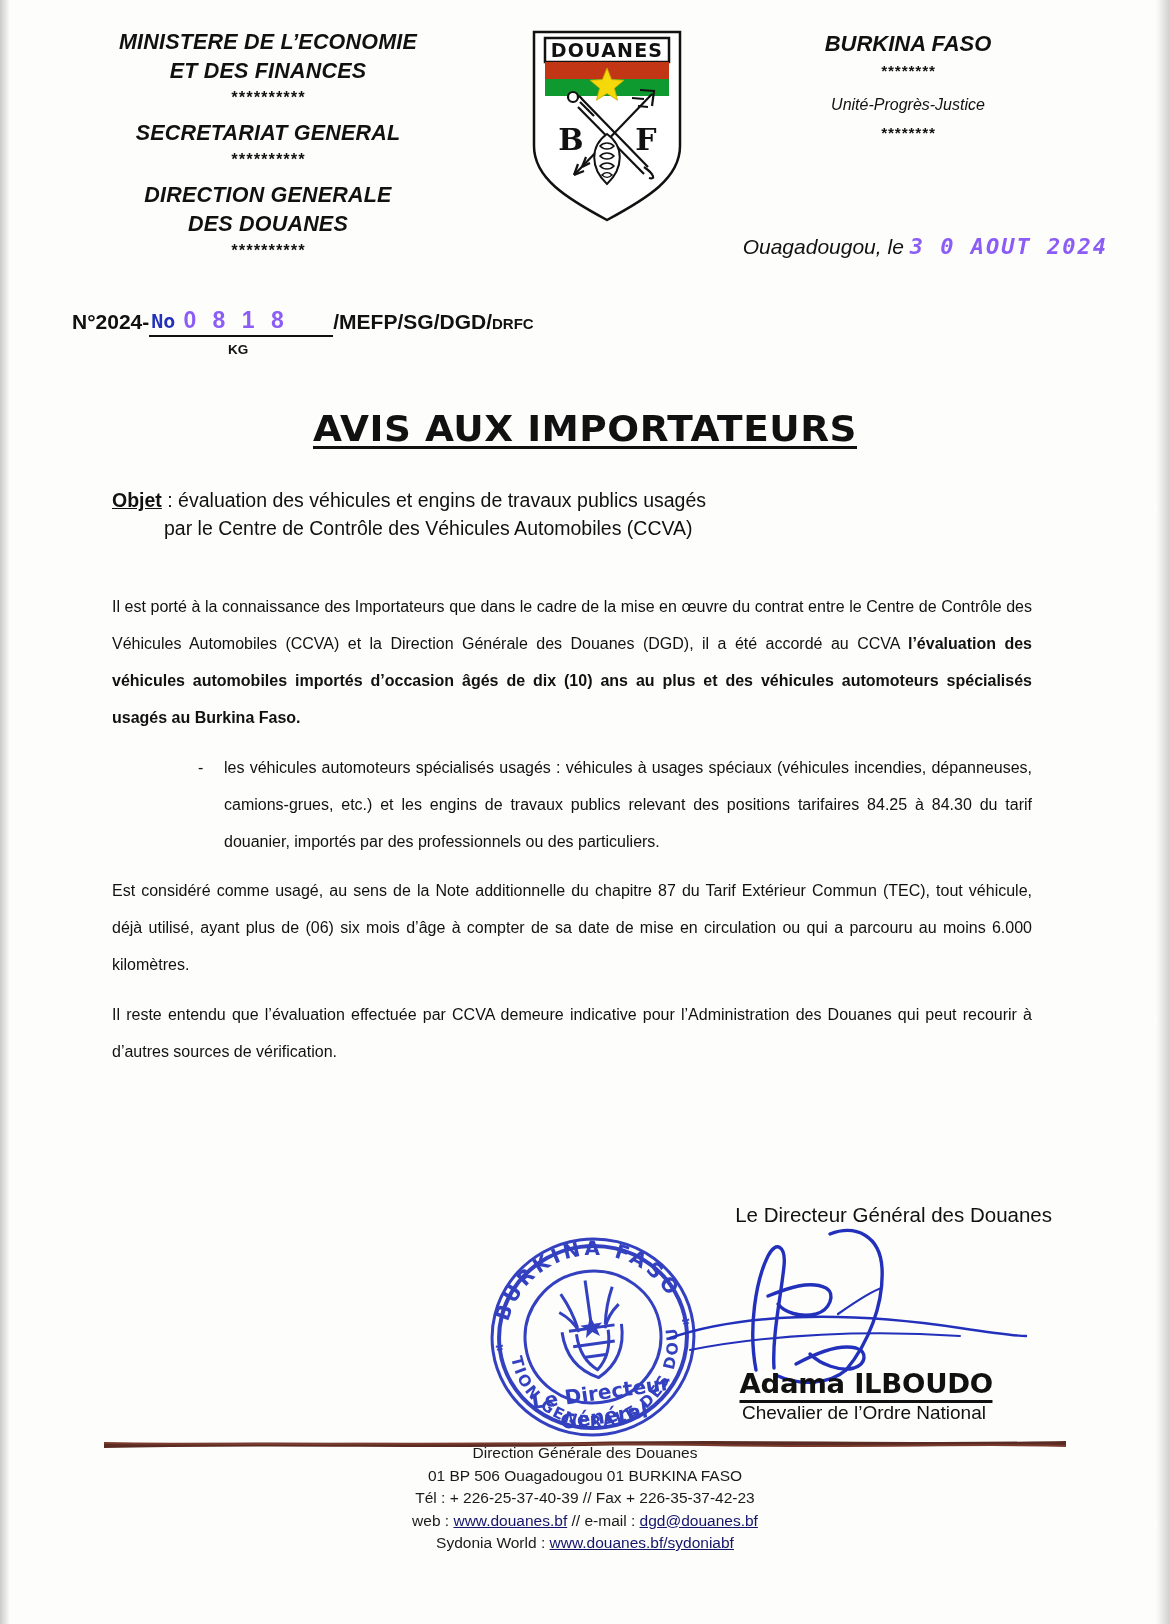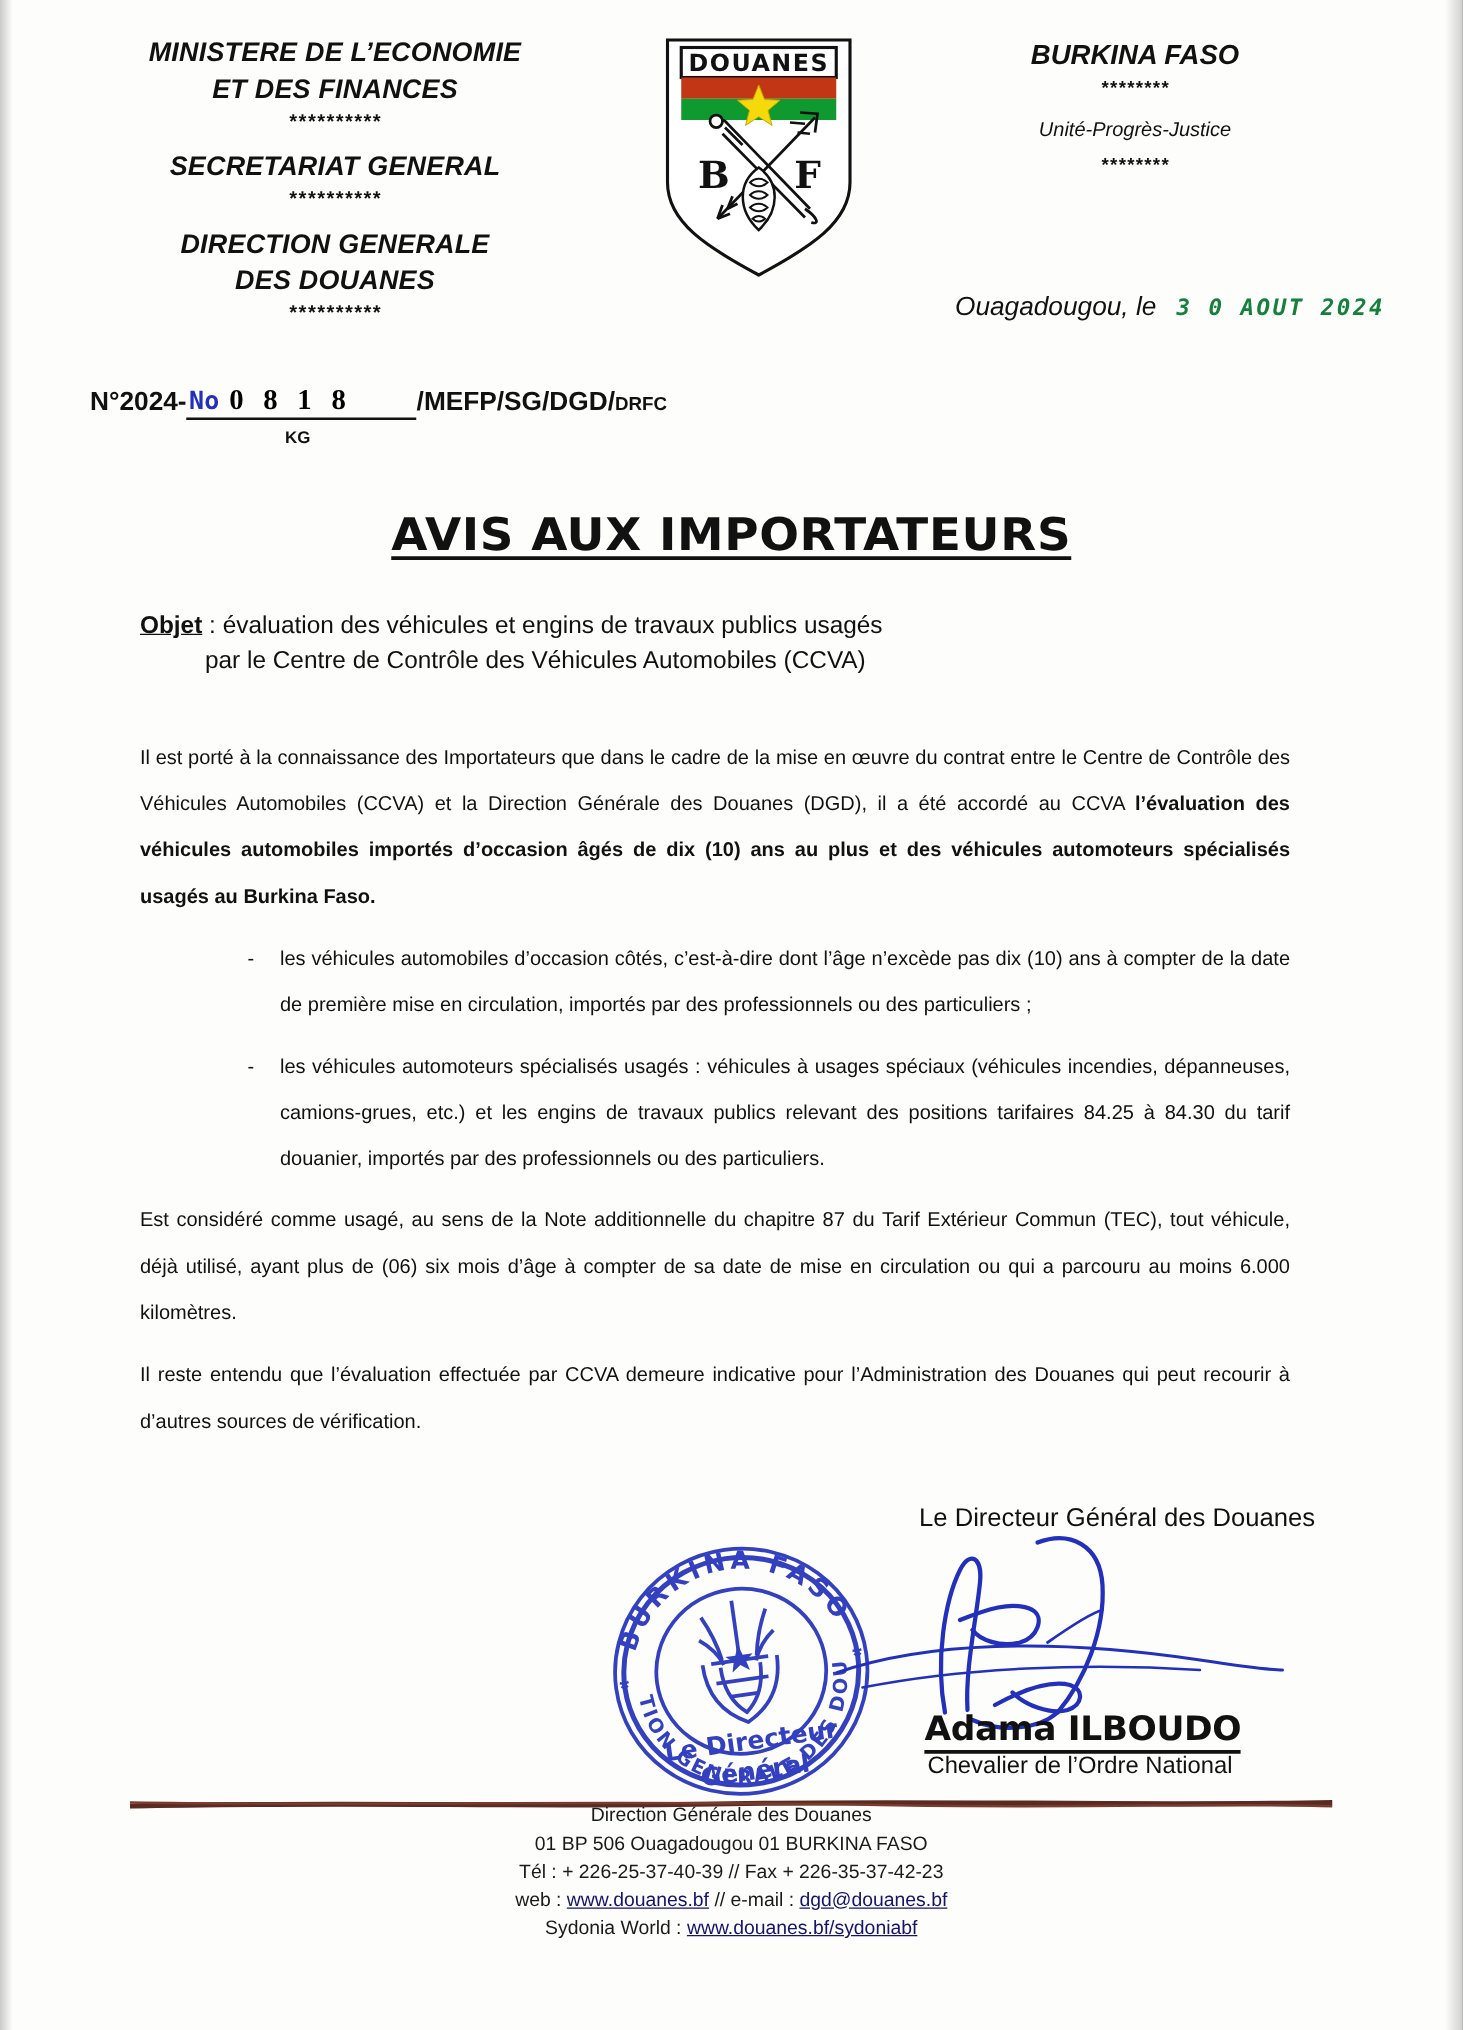--- a/index.html
+++ b/index.html
@@ -73,26 +73,26 @@
   .date-line {
     position: absolute;
     right: 62px;
     top: 212px;
     width: 420px;
     text-align: right;
     font-size: 21px;
     white-space: nowrap;
   }
   .stamp-date {
-    color: #15803d;
+    color: #8b5cf6;
     font-family: "DejaVu Sans Mono", monospace;
     font-weight: bold;
-    font-size: 18px;
+    font-size: 22px;
     letter-spacing: 2px;
-    margin-left: 16px;
+    margin-left: 6px;
   }
   
   .emblem {
     position: absolute;
     left: 528px;
     top: 28px;
     width: 158px;
     height: 196px;
   }
   
@@ -113,22 +113,22 @@
     position: relative;
     top: -1px;
   }
   .ref-no {
     color: #2230bb;
     font-family: "DejaVu Sans Mono", monospace;
     font-weight: bold;
     font-size: 20px;
   }
   .ref-num {
-    color: #000000;
-    font-family: Liberation Serif, serif;
+    color: #8b5cf6;
+    font-family: Liberation Sans, sans-serif;
     font-weight: bold;
     font-size: 23px;
     letter-spacing: 5px;
     margin-left: 8px;
   }
   .ref-suffix { font-size: 21px; font-weight: bold; }
   .ref-small { font-size: 15px; font-weight: bold; }
   .kg {
     position: absolute;
     left: 228px;
@@ -360,21 +360,20 @@
       <b>Objet</b><span> : </span><span>évaluation des véhicules et engins de travaux publics usagés</span>
     </div>
     <div class="l2">par le Centre de Contrôle des Véhicules Automobiles (CCVA)</div>
   </div>
 
   <div class="body">
     <p>
       <span>Il est porté à la connaissance des Importateurs que dans le cadre de la mise en œuvre du contrat entre le Centre de Contrôle des Véhicules Automobiles (CCVA) et la Direction Générale des Douanes (DGD), il a été accordé au CCVA </span><b>l’évaluation des véhicules automobiles importés d’occasion âgés de dix (10) ans au plus et des véhicules automoteurs spécialisés usagés au Burkina Faso.</b>
     </p>
     <ul>
-      <li>les véhicules automobiles d’occasion côtés, c’est-à-dire dont l’âge n’excède pas dix (10) ans à compter de la date de première mise en circulation, importés par des professionnels ou des particuliers ;</li>
       <li>les véhicules automoteurs spécialisés usagés : véhicules à usages spéciaux (véhicules incendies, dépanneuses, camions-grues, etc.) et les engins de travaux publics relevant des positions tarifaires 84.25 à 84.30 du tarif douanier, importés par des professionnels ou des particuliers.</li>
     </ul>
     <p>Est considéré comme usagé, au sens de la Note additionnelle du chapitre 87 du Tarif Extérieur Commun (TEC), tout véhicule, déjà utilisé, ayant plus de (06) six mois d’âge à compter de sa date de mise en circulation ou qui a parcouru au moins 6.000 kilomètres.</p>
     <p>Il reste entendu que l’évaluation effectuée par CCVA demeure indicative pour l’Administration des Douanes qui peut recourir à d’autres sources de vérification.</p>
   </div>
 
   <div class="sig-title">Le Directeur Général des Douanes</div>
 
   <div class="round-stamp">
     <svg viewBox="0 0 232 218" width="232" height="218">

